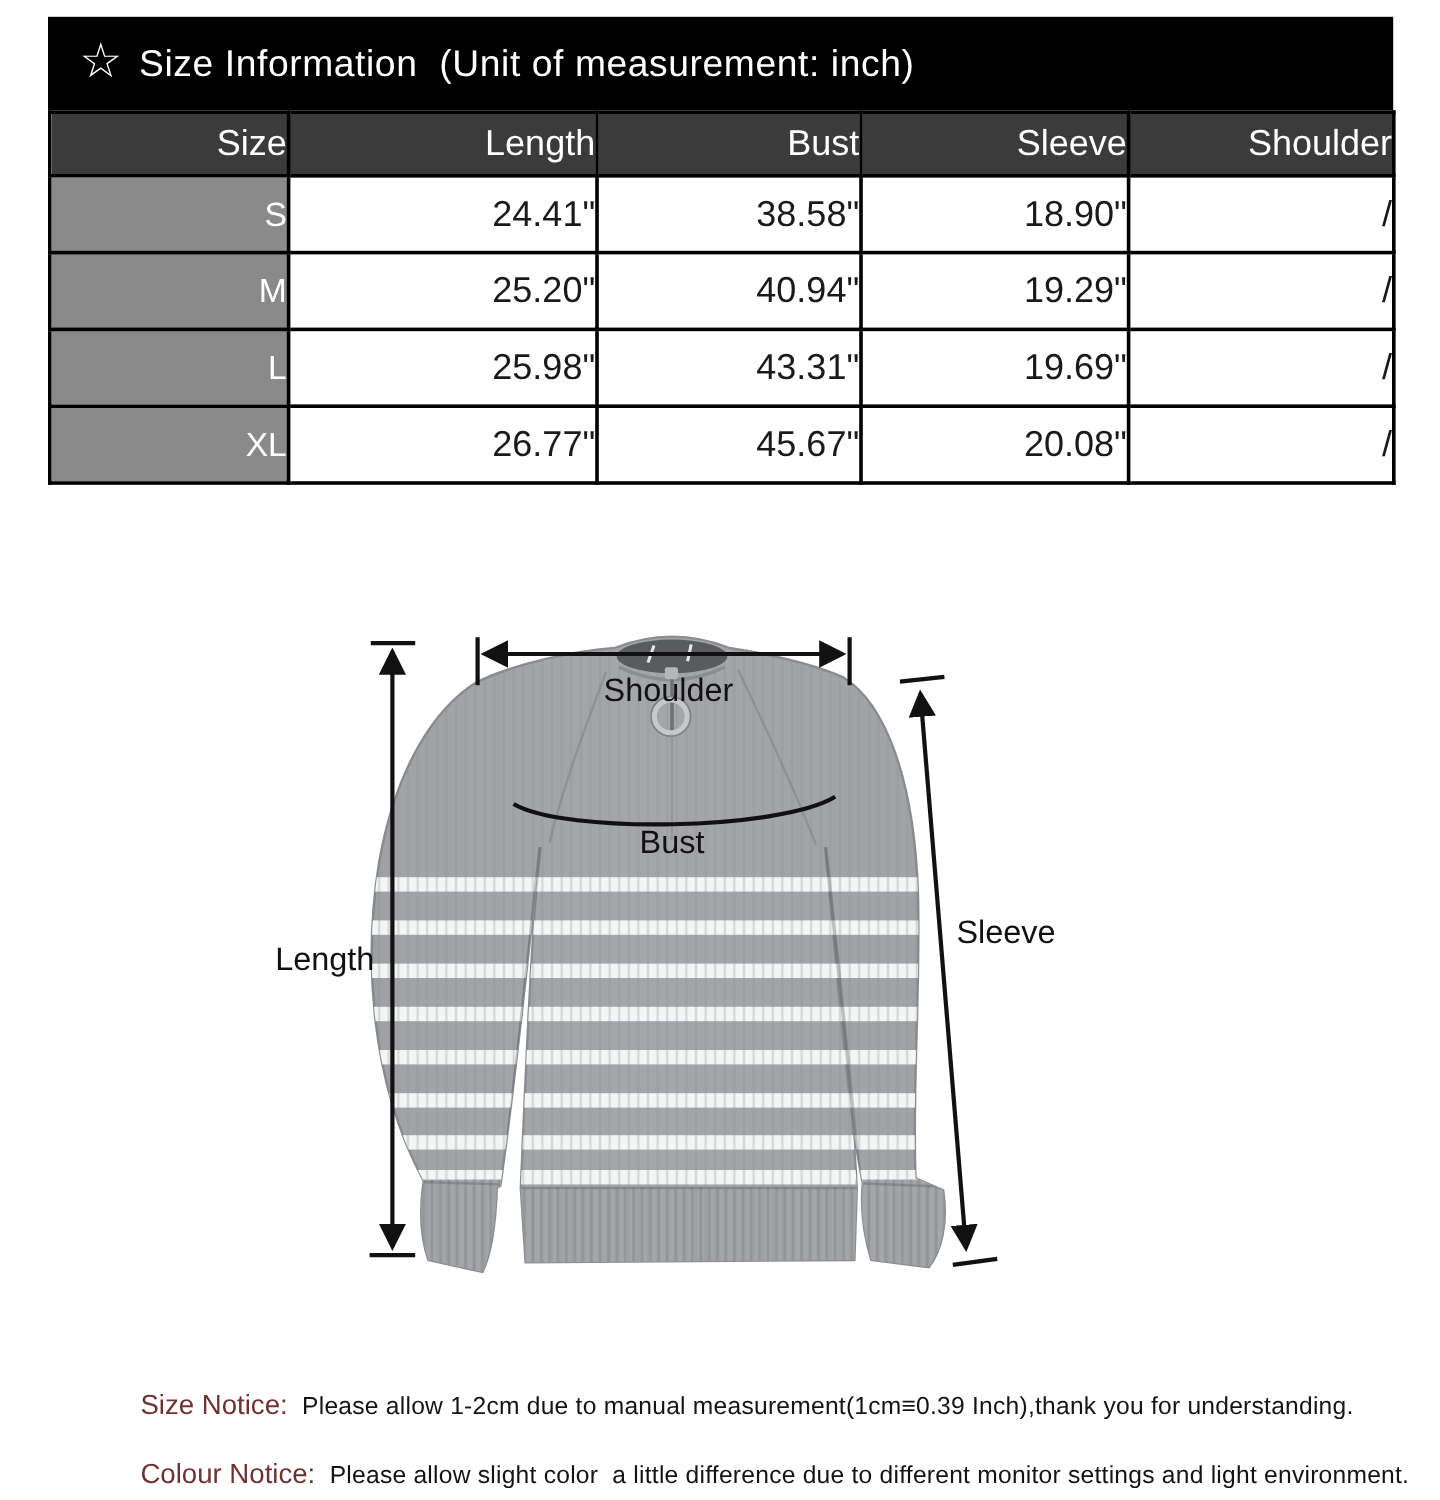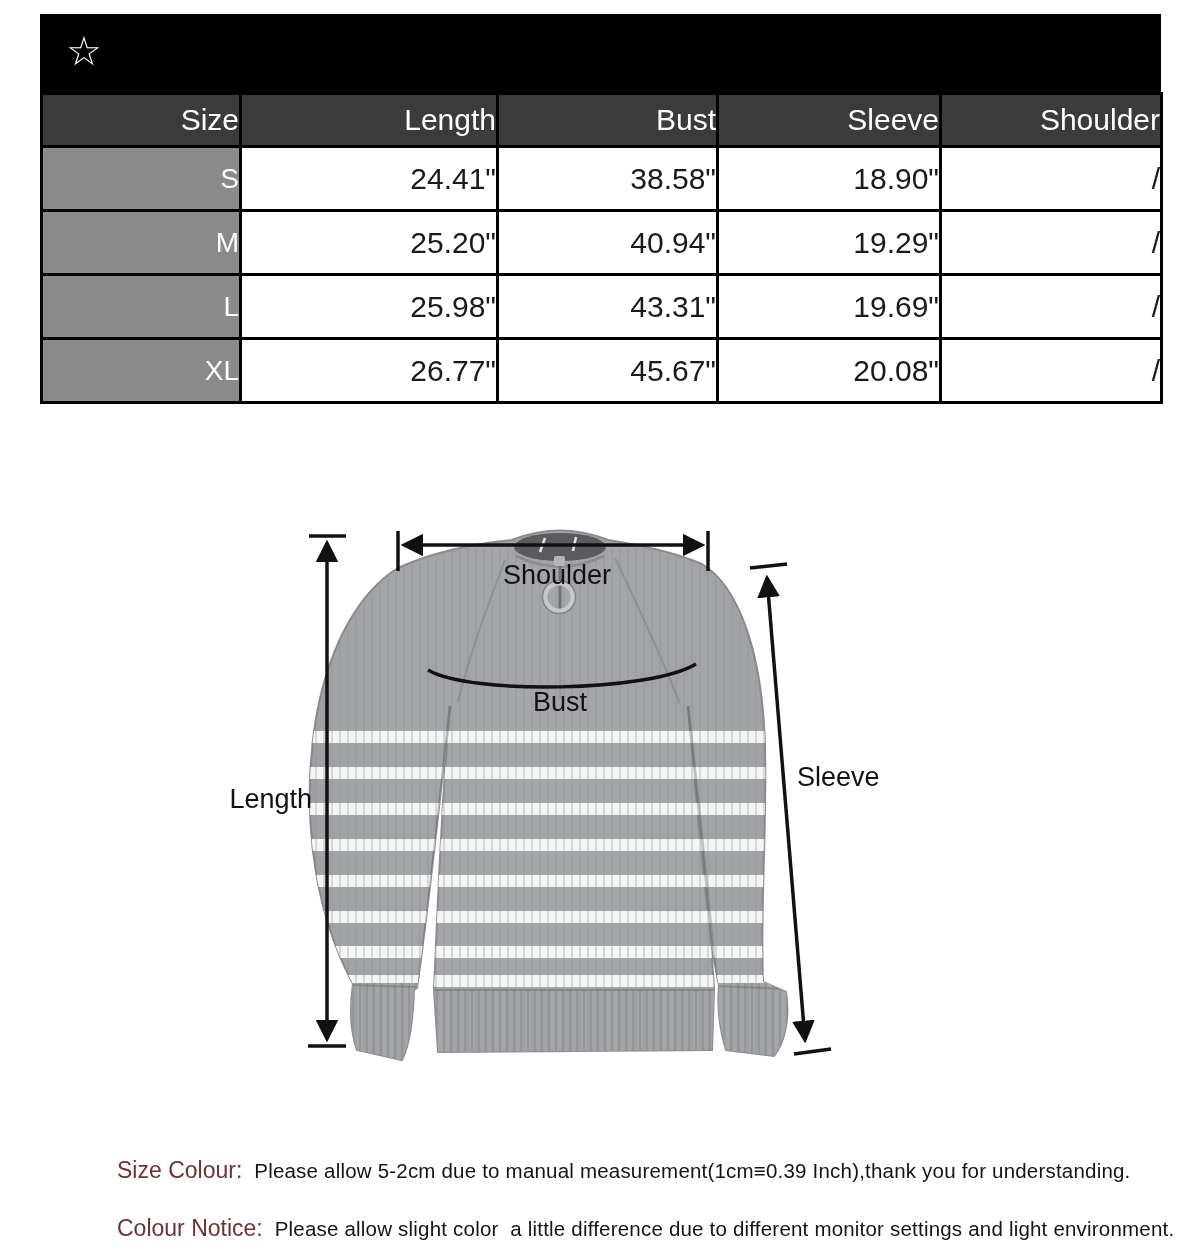--- a/index.html
+++ b/index.html
@@ -52,20 +52,21 @@
   .notice-label { font-size:23px; color:#6d3232; margin-right:12px; }
   .notice-text  { font-size:20.5px; color:#141414; letter-spacing:.2px; white-space:pre; }
 </style>
 </head>
 <body>
 
 <div class="page">
 
   <header class="title-bar">
     <span class="star">☆</span>
+    <span class="title-text">Size Information  (Unit of measurement: inch)</span>
   </header>
 
   <table class="size-table">
     <colgroup>
       <col style="width:199px">
         <col style="width:257px">
         <col style="width:220px">
       <col style="width:223px">
         <col style="width:221px">
     </colgroup>
@@ -229,19 +230,19 @@
       </g>
     </g>
   </svg>
 
   <div class="diagram-label" id="lbl-shoulder">Shoulder</div>
   <div class="diagram-label" id="lbl-bust">Bust</div>
   <div class="diagram-label" id="lbl-length">Length</div>
   <div class="diagram-label" id="lbl-sleeve">Sleeve</div>
 
   <p class="notice" id="notice-size">
-    <span class="notice-label">Size Colour:</span><span class="notice-text">Please allow 5-2cm due to manual measurement(1cm≡0.39 Inch),thank you for understanding.</span>
+    <span class="notice-label">Size Notice:</span><span class="notice-text">Please allow 1-2cm due to manual measurement(1cm≡0.39 Inch),thank you for understanding.</span>
   </p>
   <p class="notice" id="notice-colour">
     <span class="notice-label">Colour Notice:</span><span class="notice-text">Please allow slight color  a little difference due to different monitor settings and light environment.</span>
   </p>
 
 </div>
 
 </body></html>

